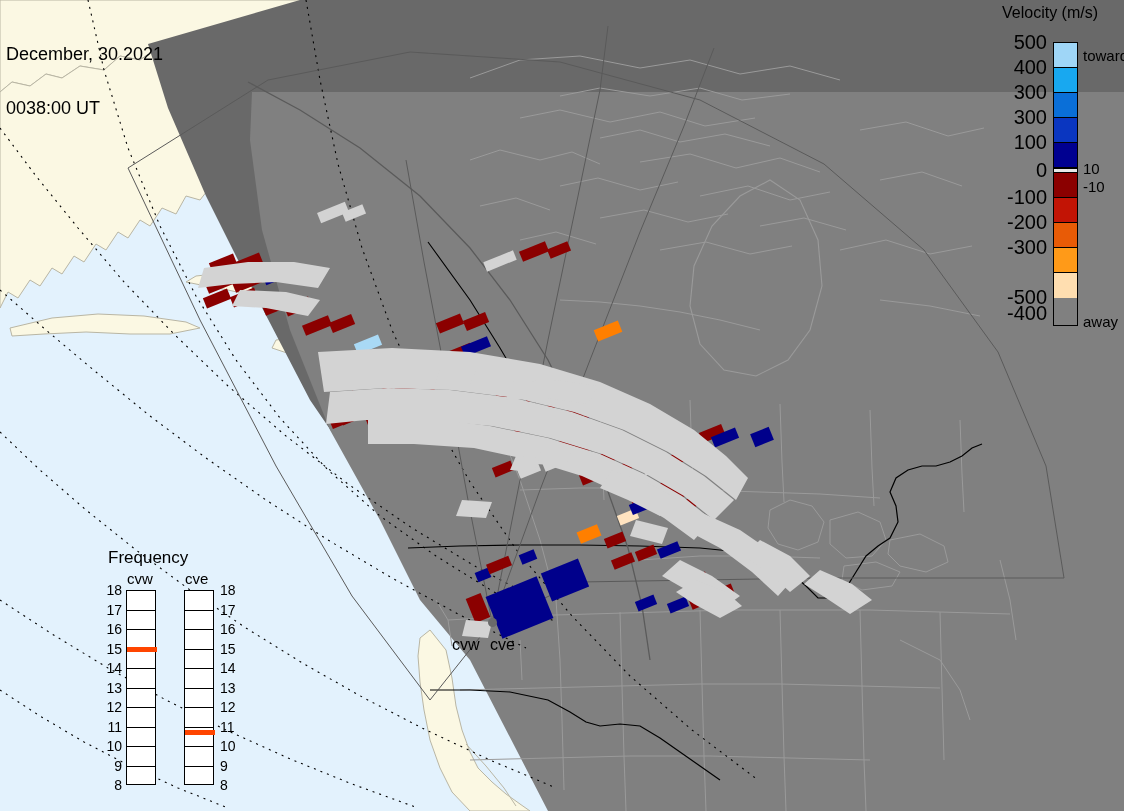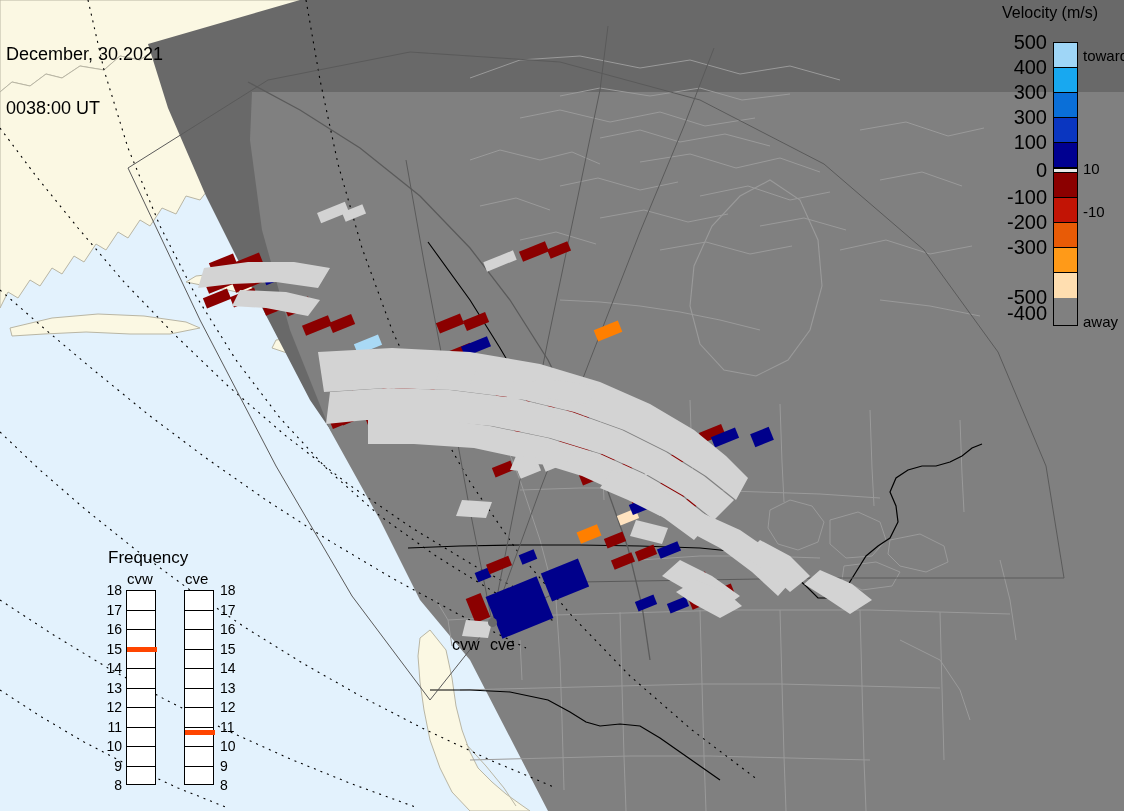--- a/index.html
+++ b/index.html
@@ -507,21 +507,21 @@
         <div class="cb-tick" style="top: 158.5px; left: 0px; width: 52px;">0</div>
         <div class="cb-tick" style="top: 186px; left: 0px; width: 52px;">-100</div>
         <div class="cb-tick" style="top: 211px; left: 0px; width: 52px;">-200</div>
         <div class="cb-tick" style="top: 236px; left: 0px; width: 52px;">-300</div>
         <div class="cb-tick" style="top: 261px; left: 0px; width: 52px; margin-top: 41px;">-400</div>
         <div class="cb-tick" style="top: 286px; left: 0px; width: 52px;">-500</div>
       </div>
     <div id="cbar-sides">
         <div class="cb-side" style="top: 44px;">toward</div>
         <div class="cb-side" style="top: 156.5px;">10</div>
-        <div class="cb-side" style="top: 174.5px; margin-top: 25px;">-10</div>
+        <div class="cb-side" style="top: 174.5px;">-10</div>
         <div class="cb-side" style="top: 310px;">away</div>
       </div>
   </div>
 
   <div id="freq">
     <div id="freq-title">Frequency</div>
     <div id="freq-body">
         <div class="freq-col-label" style="left: 39px;">cvw</div>
         <div class="freq-bar" style="left: 38px;">
           <div class="cell" style="height: 19.5px;"></div>

